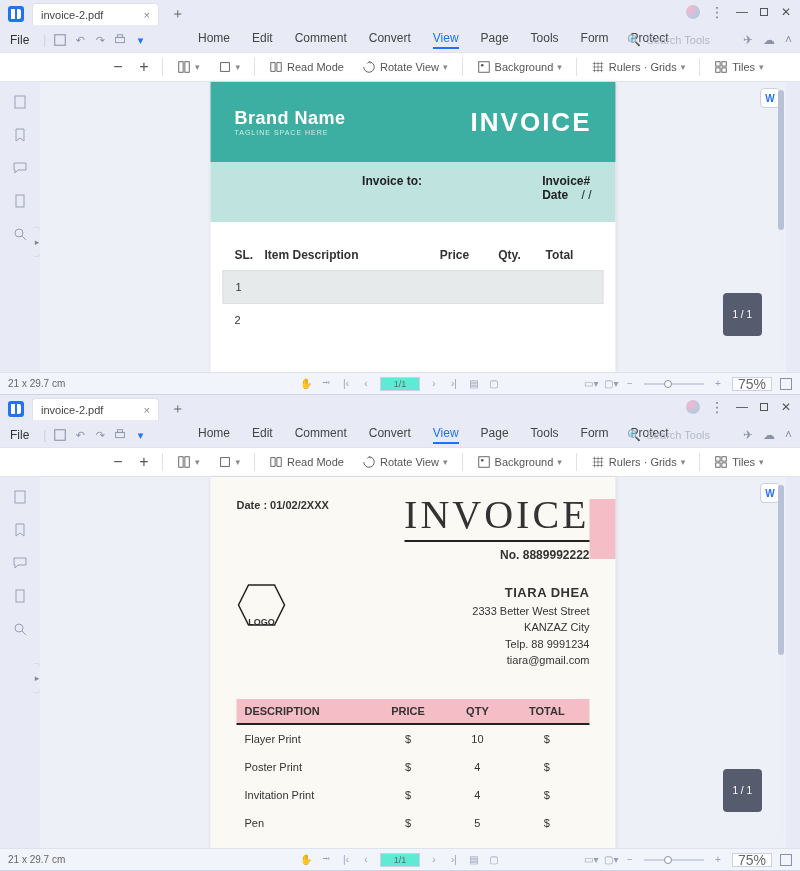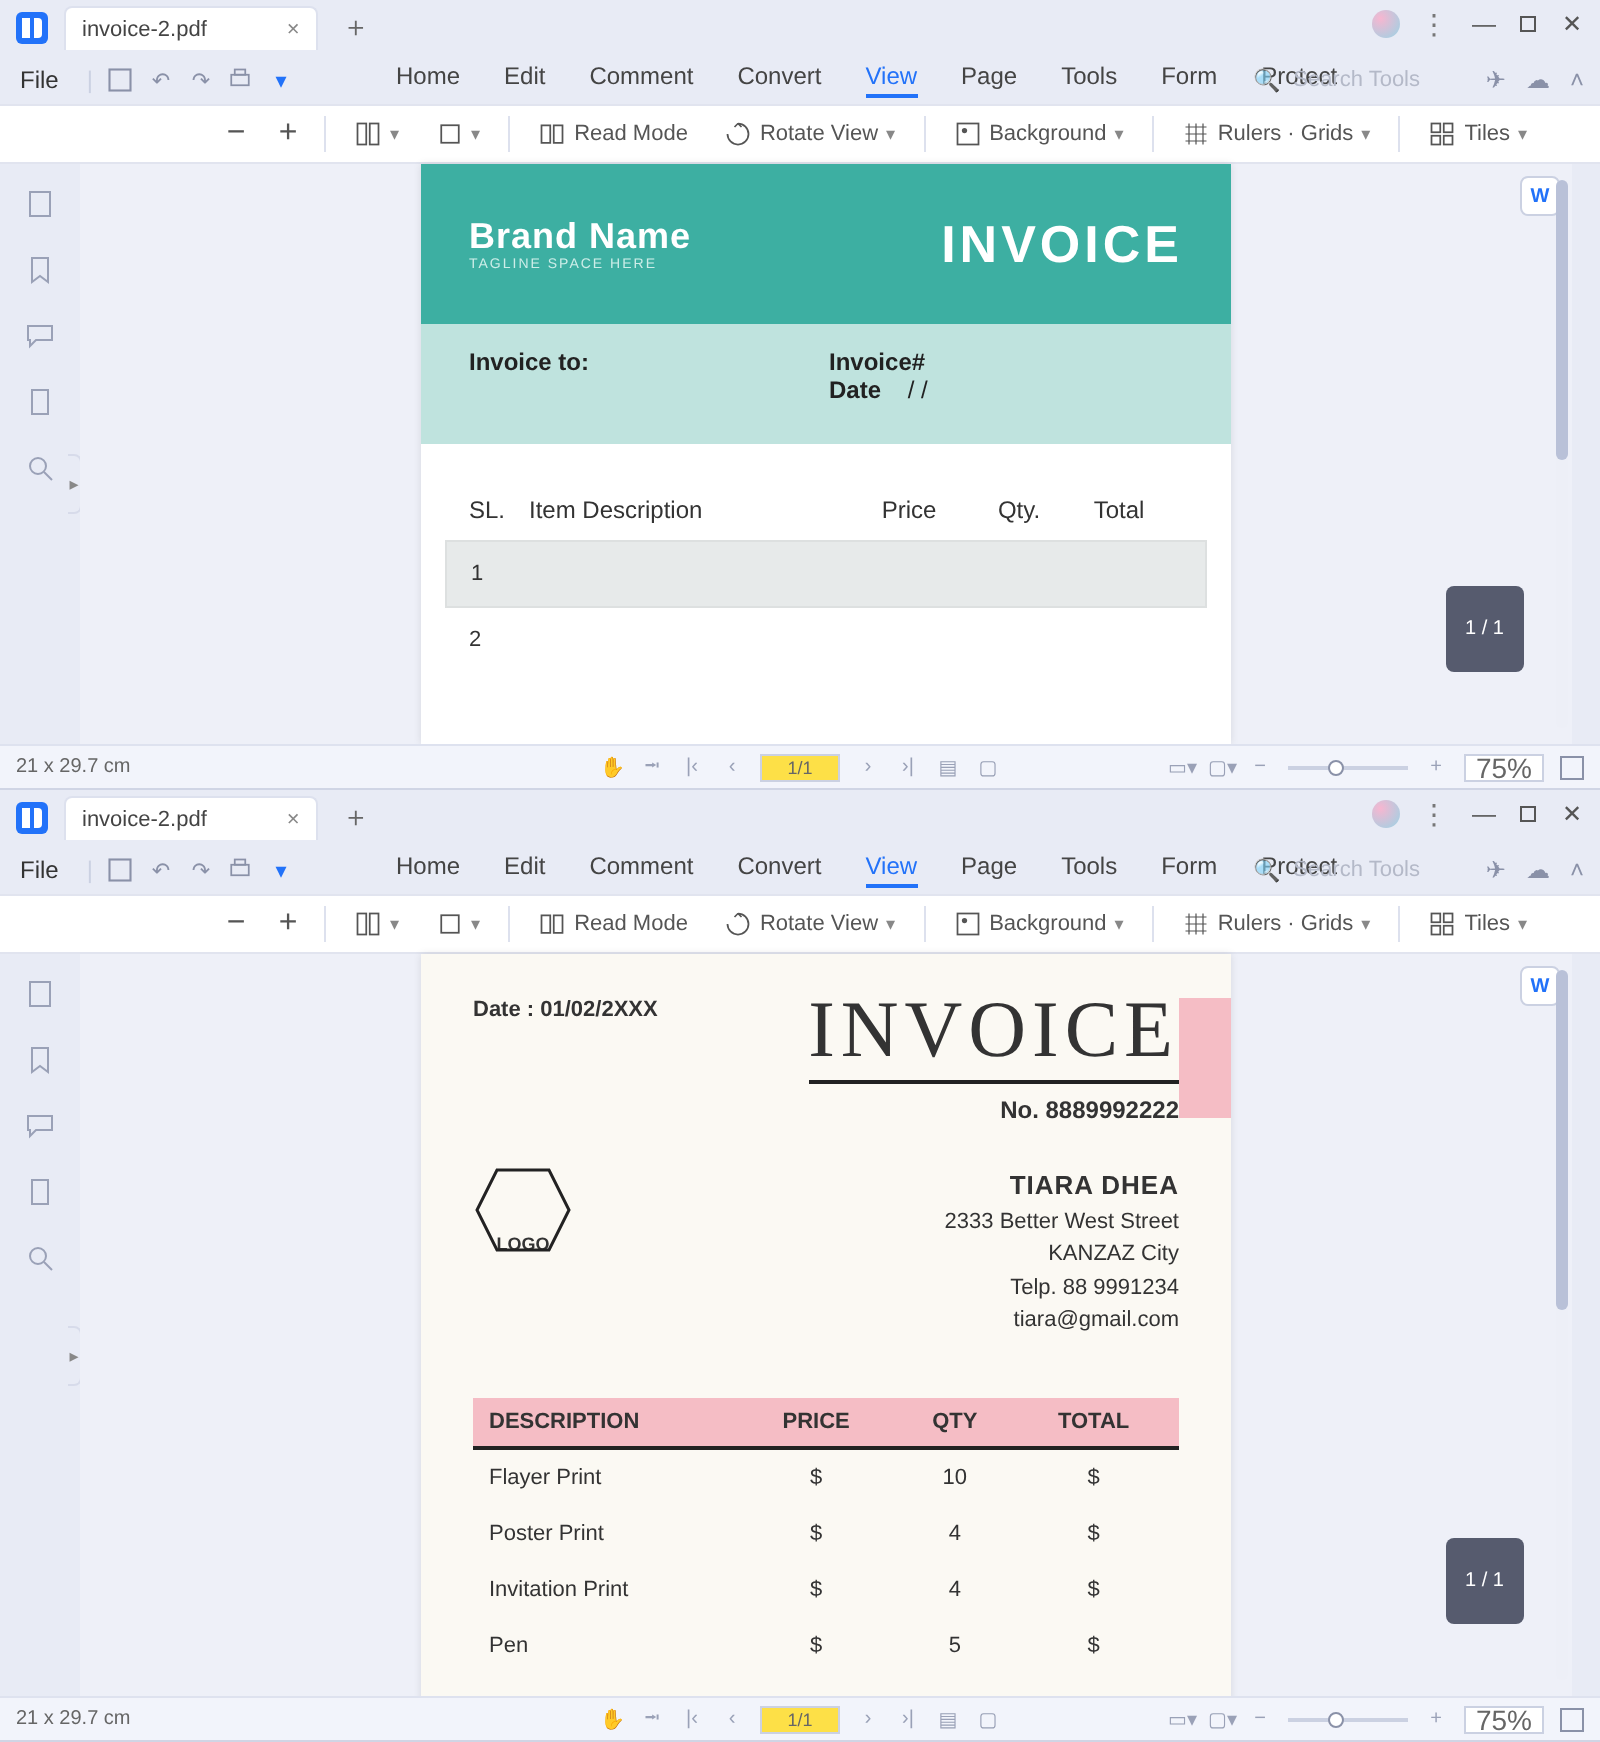--- a/index.html
+++ b/index.html
@@ -49,38 +49,38 @@
   .lefthandle { position:absolute; top:50%; right:-1px; width:7px; height:30px; background:#E8EBF5; border:1px solid #D7DBEA; border-left:none; border-radius:0 4px 4px 0; color:#888; font-size:9px; display:flex; align-items:center; justify-content:center;}
   .scrolltrack { position:absolute; right:2px; top:8px; bottom:8px; width:6px; background:#EDEFF7; border-radius:3px;}
   .scrollthumb { position:absolute; right:2px; top:8px; width:6px; height:140px; background:#B9C1D8; border-radius:3px;}
   .wordico { position:absolute; right:6px; top:6px; width:20px; height:20px; background:#fff; border:1px solid #CBD1E2; border-radius:4px; color:#2272F9; font-weight:bold; font-size:10px; display:flex; align-items:center; justify-content:center;}
   .pagecap { position:absolute; right:24px; bottom:36px; background:#565B6E; color:#fff; font-size:10px; padding:16px 10px; border-radius:4px;}
 
   
   .status { position:absolute; left:0; right:0; bottom:0; height:22px; background:#F2F4FB; border-top:1px solid #DEE2EF; display:flex; align-items:center; font-size:10px; color:#666; padding:0 8px;}
   .status .center { position:absolute; left:50%; transform:translateX(-50%); display:flex; align-items:center; gap:8px;}
   .navbtn { color:#9AA1B7; width:12px; text-align:center;}
-  .pageinput { width:40px; height:14px; border:1px solid #CBD1E2; background:#fde047; font-size:9px; text-align:center; line-height:12px;}
+  .pageinput { width:40px; height:14px; border:1px solid #CBD1E2; background:#5eead4; font-size:9px; text-align:center; line-height:12px;}
   .status .right { position:absolute; right:8px; display:flex; align-items:center; gap:8px;}
   .slider { width:60px; height:2px; background:#CBD1E2; position:relative;}
   .slider .knob { position:absolute; left:20px; top:-3px; width:8px; height:8px; background:#fff; border:1px solid #8a91a8; border-radius:50%;}
   .zm { width:40px; height:14px; border:1px solid #CBD1E2; background:#fff; text-align:center; font-size:14px; line-height:12px;}
   .fitico { width:12px;height:12px;border:1px solid #8a91a8;}
 
   
   .page { position:absolute; left:50%; transform:translateX(-50%); top:0; width:405px; background:#fff; box-shadow:0 0 4px rgba(0,0,0,0.1); }
   .p1-header { height:80px; background:#3DAFA2; padding:18px 24px; display:flex; justify-content:space-between; align-items:center;}
   .brandwrap { color:#fff; }
   .brand { font-size:18px; font-weight:bold; letter-spacing:0.5px;}
   .tagline { font-size:7px; letter-spacing:1px; color:#CDEDE8;}
   .invword { color:#fff; font-size:26px; font-weight:bold; letter-spacing:2px;}
-  .p1-sub { height:60px; background:#BFE3DE; padding:12px 24px; display:flex; gap:120px; font-size:12px; color:#222;}
+  .p1-sub { height:60px; background:#BFE3DE; padding:12px 24px; display:flex; gap:120px; font-size:12px; color:#222;justify-content:flex-end;}
   .p1-sub b { font-weight:bold;}
   .p1-body { padding: 18px 24px 0 24px; }
-  .p1-thead { display:flex; font-weight:normal; font-size:12px; padding:8px 0;}
+  .p1-thead { display:flex; font-weight:bold; font-size:12px; padding:8px 0;}
   .p1-row { display:flex; font-size:11px; padding:10px 0;}
   .p1-row.shade { background:#E7EAEA; margin:0 -12px; padding:10px 12px; border:1px solid #DDE0E0;}
   .c-sl{width:30px;} .c-desc{width:160px;} .c-price{width:60px;text-align:center;} .c-qty{width:50px;text-align:center;} .c-tot{width:50px;text-align:center;}
 
   
   .p2-body { padding: 22px 26px 0 26px; position:relative;}
   .p2-date { font-size:11px; font-weight:bold;}
   .p2-inv { position:absolute; top:14px; right:26px; text-align:right; }
   .p2-invword { font-family: Georgia, serif; font-size:40px; letter-spacing:3px; }
   .p2-invrule { height:2px; background:#222; margin:2px 0 6px 0;}

